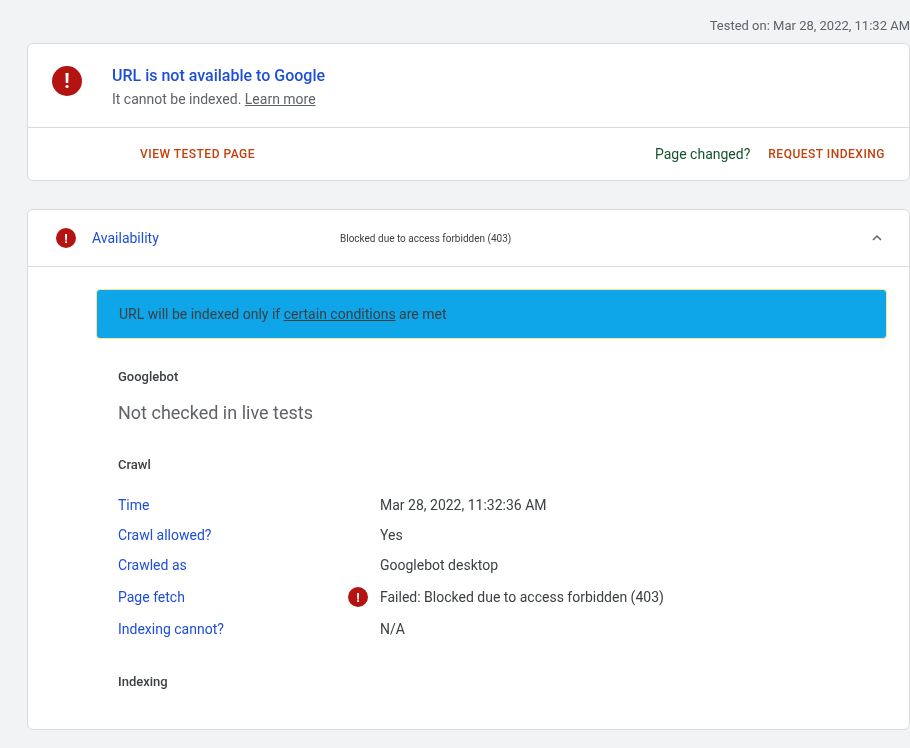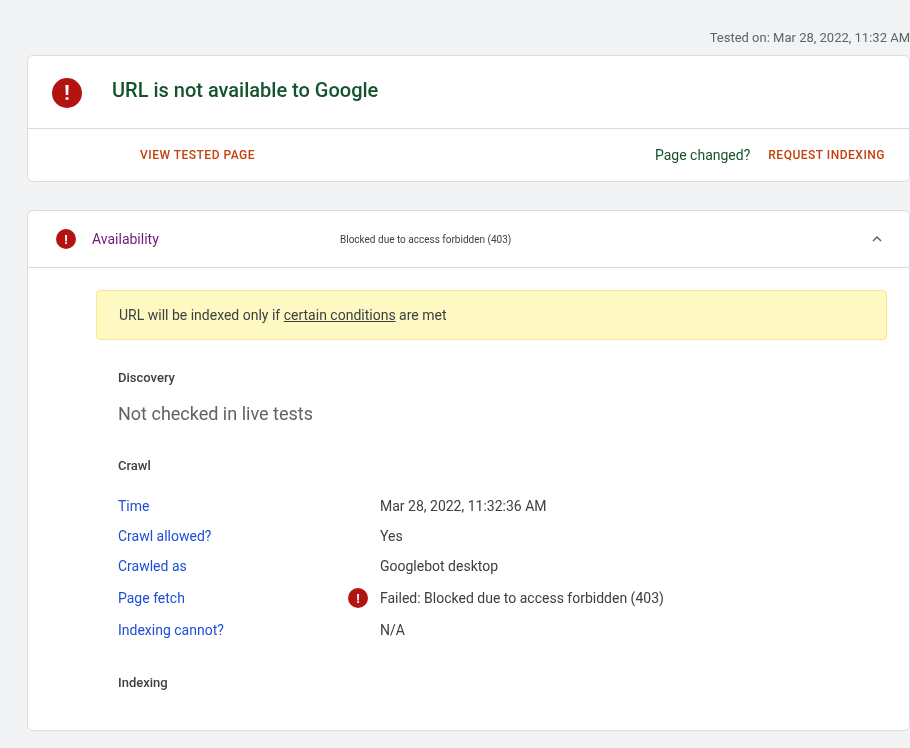--- a/index.html
+++ b/index.html
@@ -11,21 +11,21 @@
       font-family: Roboto, "Helvetica Neue", Arial, sans-serif;
       background: #f1f3f4;
       color: #202124;
       font-size: 14px;
       width: 910px;
       height: 748px;
       overflow: hidden;
     }
     .tested-on {
       text-align: right;
-      padding: 30px 0 10px 0;
+      padding: 18px 0 10px 0;
       color: #5f6368;
       font-size: 13px;
     }
     .card {
       background: #fff;
       border: 1px solid #dadce0;
       border-radius: 6px;
       margin-left: 27px;
       margin-right: 0;
     }
@@ -55,23 +55,23 @@
       background: #b31412;
       color: #fff;
       display: flex;
       align-items: center;
       justify-content: center;
       flex-shrink: 0;
       font-weight: bold;
       font-size: 13px;
     }
     .status-title {
-      font-size: 20px;
+      font-size: 16px;
       font-weight: 500;
-      color: #14532d;
+      color: #1d4ed8;
       margin-bottom: 6px;
     }
     .status-subtitle {
       color: #5f6368;
       font-size: 14px;
     }
     .status-subtitle a, .link {
       color: #5f6368;
       text-decoration: underline;
       cursor: pointer;
@@ -110,42 +110,42 @@
       align-items: center;
       padding: 18px 22px 18px 28px;
       cursor: pointer;
     }
     .accordion-head .err-icon-sm {
       margin-right: 16px;
     }
     .avail-label {
       display: inline-block;
       width: 248px;
-      color: #701a75;
+      color: #1d4ed8;
       font-size: 14px;
     }
     .avail-status {
       color: #3c4043;
       font-size: 10px;
       flex: 1;
     }
     .chevron {
       width: 20px;
       height: 20px;
       display: flex;
       align-items: center;
       justify-content: center;
       color: #5f6368;
     }
     .accordion-body {
       border-top: 1px solid #dadce0;
       padding: 22px 22px 22px 68px;
     }
     .warn-box {
-      background: #fef9c3;
+      background: #0ea5e9;
       border: 1px solid #fde293;
       border-radius: 4px;
       padding: 16px 22px;
       color: #3c4043;
       font-size: 14px;
       margin-bottom: 30px;
     }
     .warn-box .link {
       color: #3c4043;
     }
@@ -193,20 +193,23 @@
 <div class="tested-on">
   <span>Tested on:</span>
   <span>Mar 28, 2022, 11:32 AM</span>
 </div>
 
 <div class="card">
   <div class="status-header">
     <div class="err-icon-lg">!</div>
     <div>
       <div class="status-title">URL is not available to Google</div>
+      <div class="status-subtitle">
+        <span>It cannot be indexed. </span><a>Learn more</a>
+      </div>
     </div>
   </div>
   <div class="action-row">
     <span class="btn-disabled">VIEW TESTED PAGE</span>
     <div class="spacer"></div>
     <span class="page-changed">Page changed?</span>
     <span class="btn-disabled">REQUEST INDEXING</span>
   </div>
 </div>
 
@@ -219,21 +222,21 @@
       <svg width="16" height="16" viewBox="0 0 24 24" fill="none" stroke="#5f6368" stroke-width="2.2">
           <polyline points="6 15 12 9 18 15"></polyline>
         </svg>
     </div>
   </div>
   <div class="accordion-body">
     <div class="warn-box">
       <span>URL will be indexed only if </span><span class="link">certain conditions</span><span> are met</span>
     </div>
 
-    <div class="section-label">Discovery</div>
+    <div class="section-label">Googlebot</div>
     <div class="section-text">Not checked in live tests</div>
 
     <div class="section-label">Crawl</div>
     <div class="kv-list">
       <div class="kv-row">
         <div class="kv-key">Time</div>
         <div class="kv-icon"></div>
         <div class="kv-val">Mar 28, 2022, 11:32:36 AM</div>
       </div>
       <div class="kv-row">

